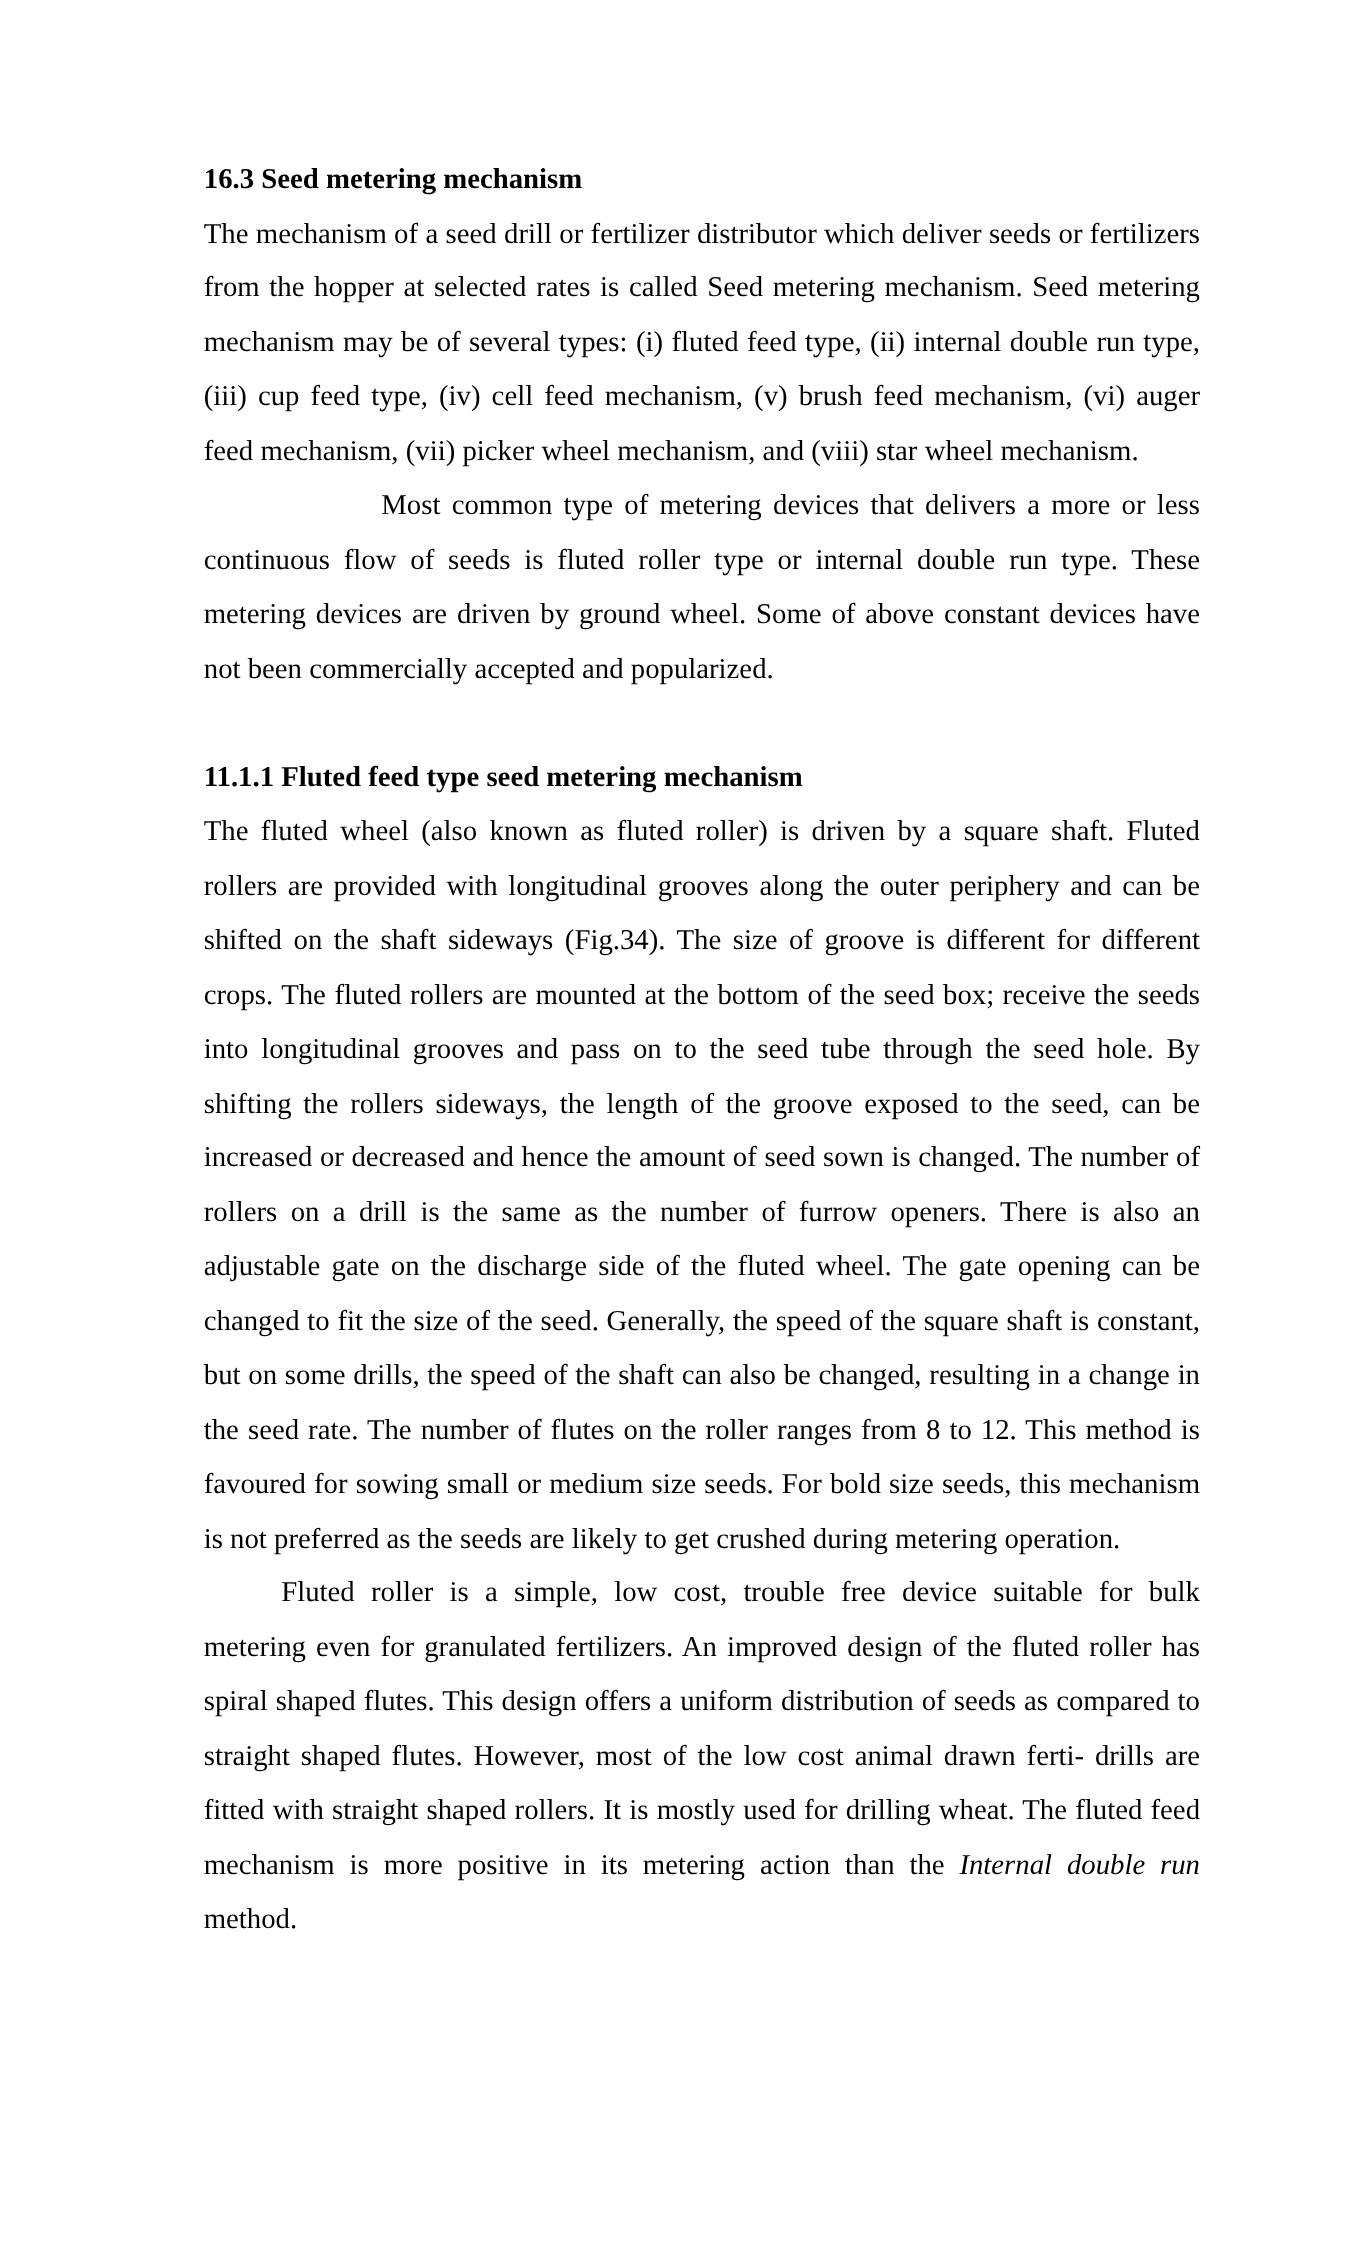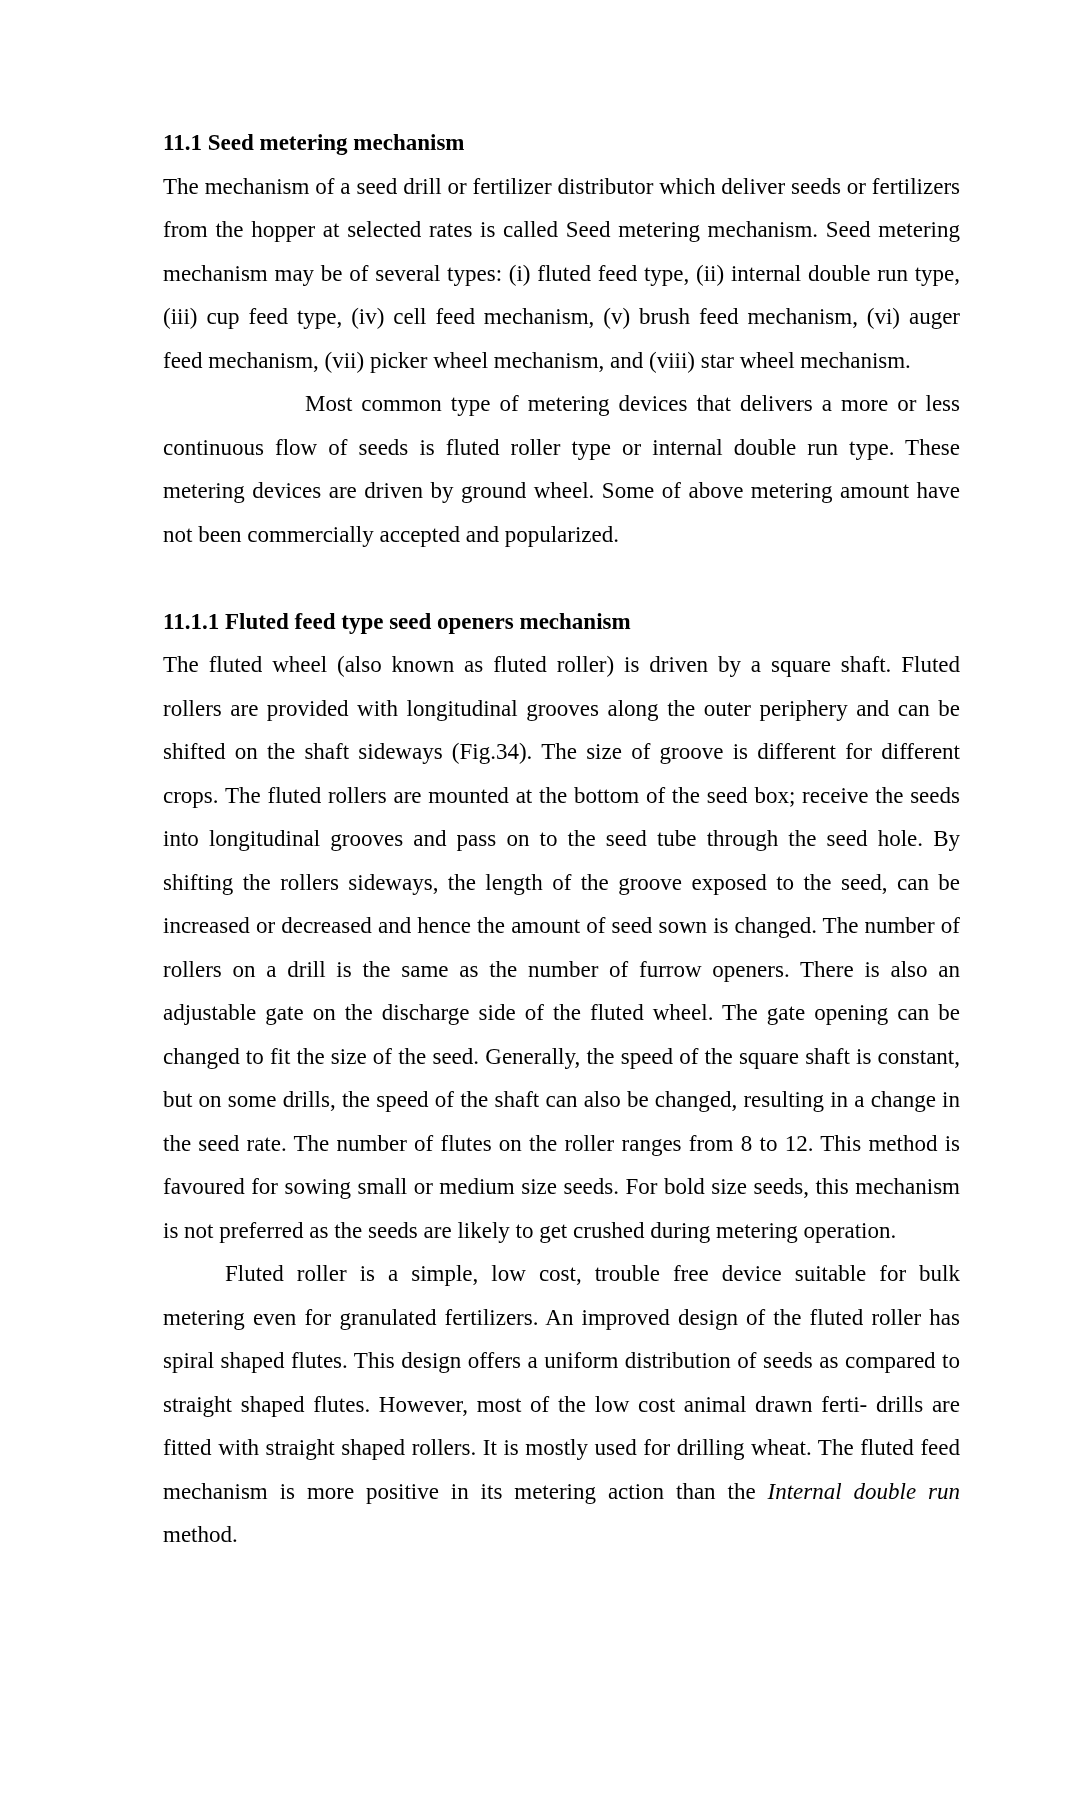--- a/index.html
+++ b/index.html
@@ -56,27 +56,27 @@
   }
   em.run-in {
   }
 </style>
 </head>
 <body>
 
 <div class="page">
   <div class="content">
 
-    <h2 class="section-heading">11.1 Seed metering mechanism</h2>
+    <h2 class="section-heading">16.3 Seed metering mechanism</h2>
 
     <p class="body-para">The mechanism of a seed drill or fertilizer distributor which deliver seeds or fertilizers from the hopper at selected rates is called Seed metering mechanism. Seed metering mechanism may be of several types: (i) fluted feed type, (ii) internal double run type, (iii) cup feed type, (iv) cell feed mechanism, (v) brush feed mechanism, (vi) auger feed mechanism, (vii) picker wheel mechanism, and (viii) star wheel mechanism.</p>
 
-    <p class="body-para indent-large">Most common type of metering devices that delivers a more or less continuous flow of seeds is fluted roller type or internal double run type. These metering devices are driven by ground wheel. Some of above metering amount have not been commercially accepted and popularized.</p>
+    <p class="body-para indent-large">Most common type of metering devices that delivers a more or less continuous flow of seeds is fluted roller type or internal double run type. These metering devices are driven by ground wheel. Some of above constant devices have not been commercially accepted and popularized.</p>
 
-    <h2 class="section-heading spaced-above">11.1.1 Fluted feed type seed openers mechanism</h2>
+    <h2 class="section-heading spaced-above">11.1.1 Fluted feed type seed metering mechanism</h2>
 
     <p class="body-para">The fluted wheel (also known as fluted roller) is driven by a square shaft. Fluted rollers are provided with longitudinal grooves along the outer periphery and can be shifted on the shaft sideways (Fig.34). The size of groove is different for different crops. The fluted rollers are mounted at the bottom of the seed box; receive the seeds into longitudinal grooves and pass on to the seed tube through the seed hole. By shifting the rollers sideways, the length of the groove exposed to the seed, can be increased or decreased and hence the amount of seed sown is changed. The number of rollers on a drill is the same as the number of furrow openers. There is also an adjustable gate on the discharge side of the fluted wheel. The gate opening can be changed to fit the size of the seed. Generally, the speed of the square shaft is constant, but on some drills, the speed of the shaft can also be changed, resulting in a change in the seed rate. The number of flutes on the roller ranges from 8 to 12. This method is favoured for sowing small or medium size seeds. For bold size seeds, this mechanism is not preferred as the seeds are likely to get crushed during metering operation.</p>
 
     <p class="body-para indent-small"><span>Fluted roller is a simple, low cost, trouble free device suitable for bulk metering even for granulated fertilizers. An improved design of the fluted roller has spiral shaped flutes. This design offers a uniform distribution of seeds as compared to straight shaped flutes. However, most of the low cost animal drawn ferti- drills are fitted with straight shaped rollers. It is mostly used for drilling wheat. The fluted feed mechanism is more positive in its metering action than the </span><em class="run-in">Internal double run</em><span> method.</span></p>
 
   </div>
 
 </div>
 
 </body></html>

